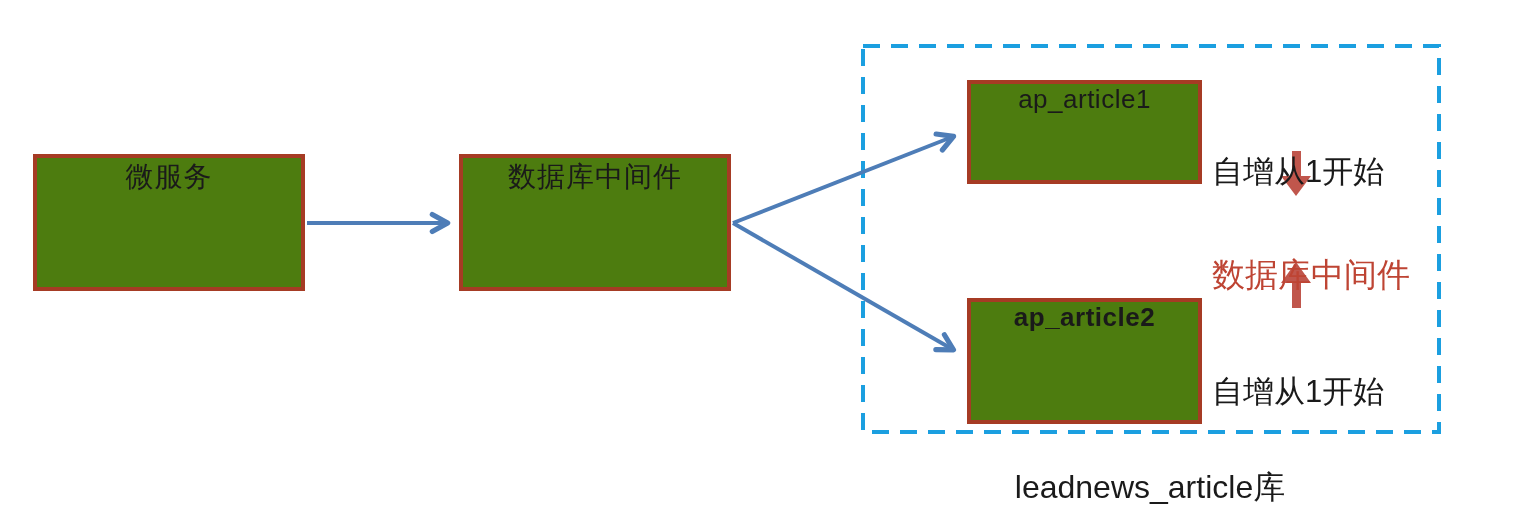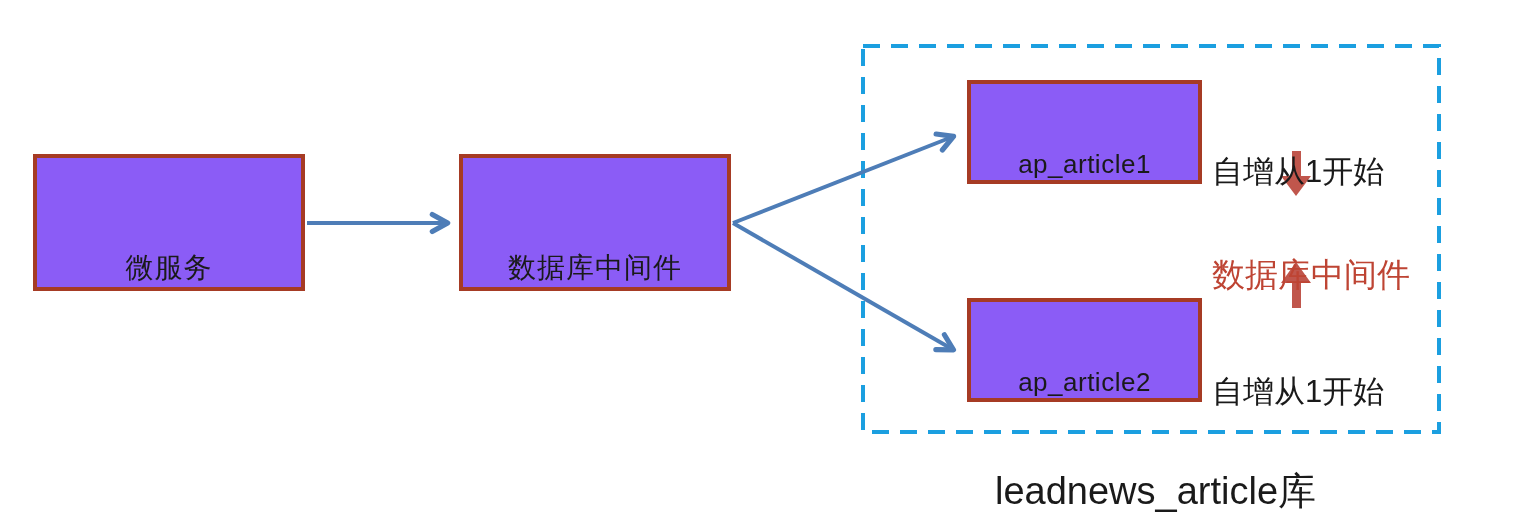--- a/index.html
+++ b/index.html
@@ -23,56 +23,56 @@
   .connector-layer{
     position:absolute;
     left:0;top:0;
     width:1531px;height:516px;
     pointer-events:none;
   }
   .node{
     position:absolute;
     box-sizing:border-box;
     border:4px solid var(--box-border);
-    background:#8b5cf6;
+    background:#4d7c0f;
     display:flex;
-    align-items:flex-end;
+    align-items:flex-start;
     justify-content:center;
   }
   .node-label{
     font-size:28px;
     letter-spacing:1px;
     color:var(--text-color);
     white-space:nowrap;
   }
   .node-microservice{left:33px;top:154px;width:272px;height:137px;}
   .node-middleware{left:459px;top:154px;width:272px;height:137px;}
   .node-article1{left:967px;top:80px;width:235px;height:104px;}
-  .node-article2{left:967px;top:298px;width:235px;height:104px;}
+  .node-article2{left:967px;top:298px;width:235px;height:126px;font-weight:bold;}
   .node-article1 .node-label,
   .node-article2 .node-label{font-size:26px;letter-spacing:0.5px;}
   .annotation{
     position:absolute;
     white-space:nowrap;
     font-size:31px;
     color:var(--text-color);
     margin-top:44px;
   }
   .annotation-auto1{left:1212px;top:107px;}
   .annotation-auto2{left:1212px;top:327px;}
   .annotation-id-dup{
     left:1212px;top:209px;
     font-size:33px;
     color:var(--red-text);
   }
   .db-label{
     position:absolute;
     left:995px;top:466px;width:310px;
     text-align:center;
-    font-size:38px;
+    font-size:32px;
     color:var(--text-color);
     white-space:nowrap;
   }
   .blue-line{stroke:var(--blue-arrow);stroke-width:4;fill:none;}
   .dashed-rect{stroke:var(--dashed-border);stroke-width:4;fill:none;stroke-dasharray:17 11;}
   .red-shape{fill:var(--red-accent);stroke:none;}
   .arrowhead-v{stroke:var(--blue-arrow);stroke-width:3;fill:none;stroke-linecap:round;stroke-linejoin:round;}
 </style>
 </head>
 <body>

